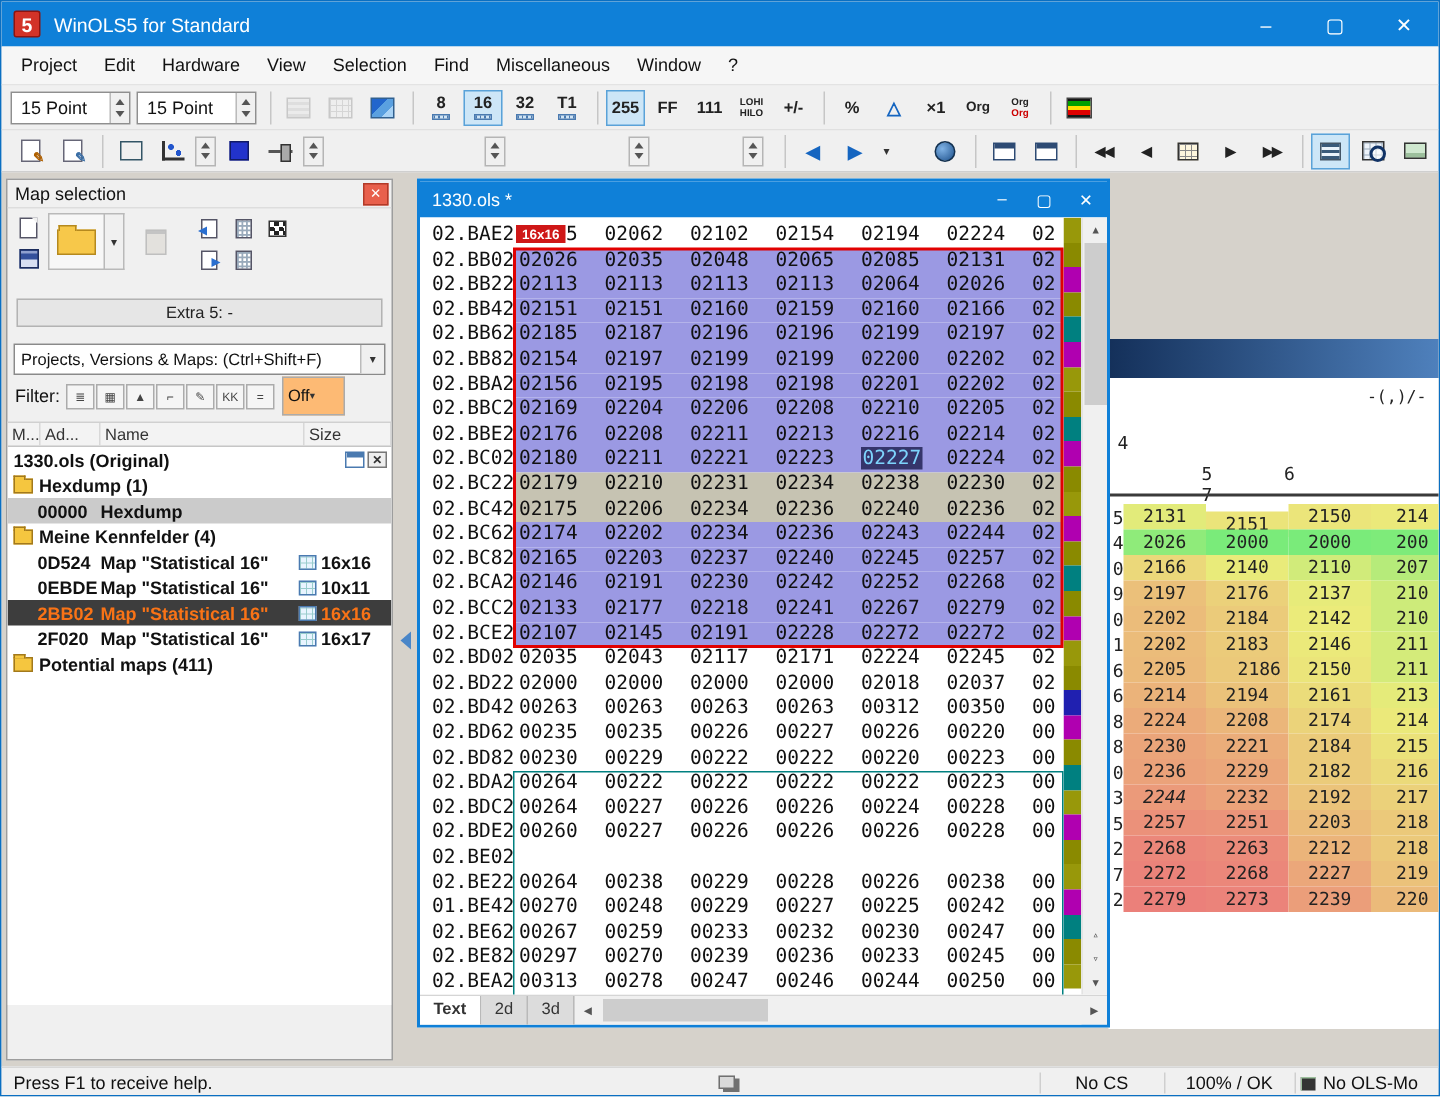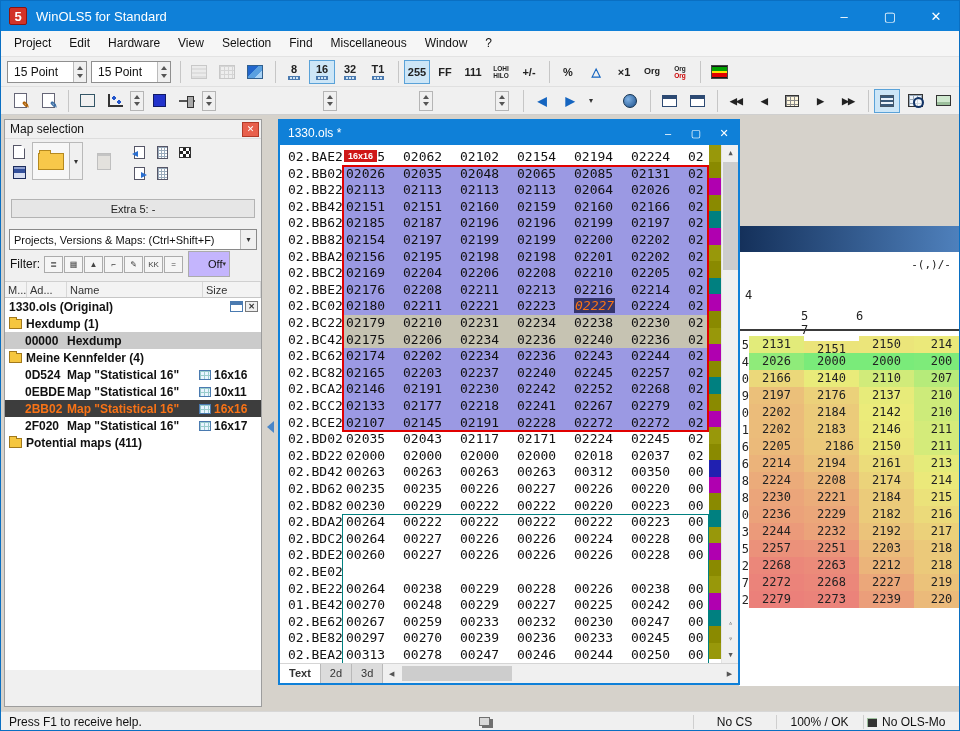--- a/index.html
+++ b/index.html
@@ -102,21 +102,21 @@
 .ic-doc-arr.out::after{border-right:none;border-left:6px solid #2a6fd0;left:auto;right:-3px;}
 .ic-doc-tbl{width:11px;height:13px;background:#fff;border:1px solid #556;
   background-image:linear-gradient(#9ab 1px,transparent 1px),linear-gradient(90deg,#9ab 1px,transparent 1px);background-size:3px 3px;}
 .ic-flag{width:12px;height:11px;border:1px solid #333;background:repeating-conic-gradient(#222 0 25%,#fff 0 50%);background-size:6px 6px;}
 .mp-extra{display:block;margin:14px auto 0;width:244px;height:19px;background:#e6e6e6;border:1px solid #b3b3b3;font-size:11px;color:#222;}
 .mp-combo{position:relative;margin:11px auto 0;width:248px;height:21px;background:#fff;border:1px solid #8a8a8a;font-size:11px;display:flex;align-items:center;padding-left:4px;}
 .mp-combo .dd{position:absolute;right:0;top:0;width:16px;height:100%;background:#f0f0f0;border-left:1px solid #bbb;display:flex;align-items:center;justify-content:center;font-size:8px;color:#333;}
 .mp-filter{display:flex;align-items:center;padding:4px 4px 0 5px;height:24px;}
 .mp-filter .flabel{margin-right:4px;}
 .fbtn{width:19px;height:17px;border:1px solid #ababab;background:#f5f5f5;font-size:8px;color:#444;margin-right:1px;}
-.off-combo{margin-left:4px;width:42px;height:17px;border:1px solid #ababab;background:#c4b5fd;display:flex;align-items:center;justify-content:flex-end;padding:12px 3px;font-size:11px;}
+.off-combo{margin-left:4px;width:42px;height:17px;border:1px solid #ababab;background:#fdba74;display:flex;align-items:center;justify-content:flex-start;padding:12px 3px;font-size:11px;}
 .off-combo .dd{font-size:7px;color:#333;}
 .mp-cols{display:flex;margin-top:7px;height:17px;background:#f3f3f3;border-top:1px solid #d0d0d0;border-bottom:1px solid #c6c6c6;font-size:11px;color:#333;}
 .mp-cols span{border-right:1px solid #d8d8d8;padding:2px 0 0 3px;overflow:hidden;white-space:nowrap;}
 .mc-m{width:22px;} .mc-addr{width:40px;} .mc-name{width:136px;} .mc-size{flex:1;}
 .mp-tree{background:#fff;height:372px;overflow:hidden;font-weight:bold;}
 .trow{height:17px;display:flex;align-items:center;white-space:nowrap;overflow:hidden;}
 .trow.highlight{background:#cbcbcb;}
 .trow.selected{background:#3d3d3d;color:#f97316;}
 .trow .pname{padding-left:4px;}
 .trow .fname{padding-left:4px;}
@@ -154,21 +154,21 @@
 .hx-controls{margin-left:auto;display:flex;height:100%;}
 .hx-btn{width:28px;height:100%;display:flex;align-items:center;justify-content:center;color:#fff;font-size:11px;}
 .hx-content{position:relative;height:518px;background:#fff;overflow:hidden;
   font-family:"DejaVu Sans Mono",monospace;font-size:13px;}
 .hexrow{position:absolute;left:0;height:16.6px;line-height:16.6px;width:100%;}
 .haddr{position:absolute;left:8px;}
 .vals{position:absolute;left:64px;top:0;height:16.6px;width:365px;overflow:hidden;white-space:nowrap;}
 .vals.sel{background:#9b99e3;}
 .vals.alt{background:#c6c3b2;}
 .vcell{display:inline-block;width:57px;padding-left:2px;}
-.vtxt.cursor{background:#35356b;color:#f97316;padding:0 1px;font-style:italic;}
+.vtxt.cursor{background:#35356b;color:#7dd3fc;padding:0 1px;}
 .sel-box{position:absolute;left:62px;width:367px;border:2px solid #e10000;z-index:5;pointer-events:none;}
 .sel-label{position:absolute;left:64px;top:5px;z-index:6;background:#cf1717;color:#fff;font-size:9px;font-weight:bold;
   font-family:"Liberation Sans",sans-serif;padding:1px 4px;line-height:10px;}
 .teal-box{position:absolute;left:62px;width:367px;border:1px solid #008080;z-index:4;pointer-events:none;}
 .stripe{position:absolute;right:17px;top:0;bottom:0;width:12px;overflow:hidden;background:#fff;}
 .stripe i{display:block;width:100%;}
 .vscroll{position:absolute;right:0;top:0;bottom:0;width:17px;background:#f0f0f0;border-left:1px solid #e3e3e3;}
 .vs-btn{position:absolute;left:0;width:17px;height:16px;display:flex;align-items:center;justify-content:center;font-size:7px;color:#555;}
 .vs-thumb{position:absolute;left:1px;top:17px;width:15px;height:108px;background:#cdcdcd;}
 .hx-bottom{height:20px;display:flex;align-items:stretch;background:#f0f0f0;border-top:1px solid #d5d5d5;font-size:11px;}
@@ -473,21 +473,21 @@
             </div>
             <div class="mtrow">
               <span class="mt-axis">0</span>
               <span class="mt-cell" style="background: rgb(235, 162, 122);">2236</span>
               <span class="mt-cell" style="background: rgb(235, 167, 122);">2229</span>
               <span class="mt-cell" style="background: rgb(235, 203, 122);">2182</span>
               <span class="mt-cell" style="background: rgb(235, 218, 122);">216</span>
             </div>
             <div class="mtrow">
               <span class="mt-axis">3</span>
-              <span class="mt-cell" style="background: rgb(235, 154, 122);">2244</span>
+              <span class="mt-cell" style="background: rgb(235, 154, 122); font-style: italic;">2244</span>
               <span class="mt-cell" style="background: rgb(235, 163, 122);">2232</span>
               <span class="mt-cell" style="background: rgb(235, 195, 122);">2192</span>
               <span class="mt-cell" style="background: rgb(235, 209, 122);">217</span>
             </div>
             <div class="mtrow">
               <span class="mt-axis">5</span>
               <span class="mt-cell" style="background: rgb(235, 145, 122);">2257</span>
               <span class="mt-cell" style="background: rgb(235, 148, 122);">2251</span>
               <span class="mt-cell" style="background: rgb(235, 188, 122);">2203</span>
               <span class="mt-cell" style="background: rgb(235, 201, 122);">218</span>

